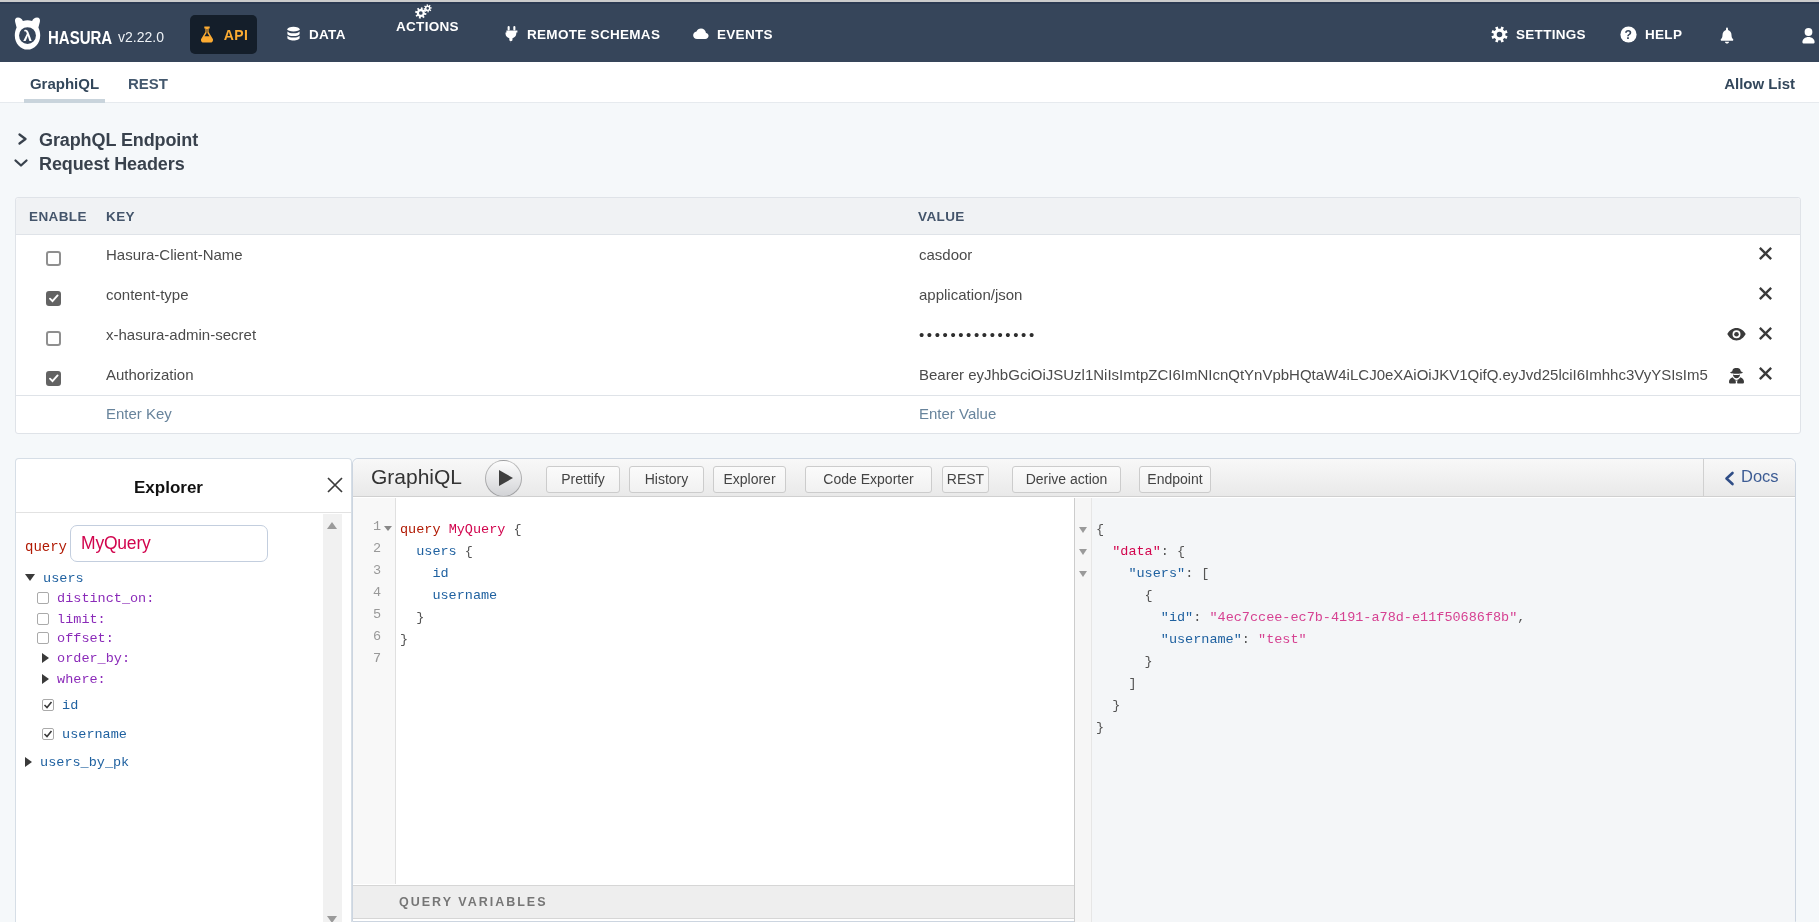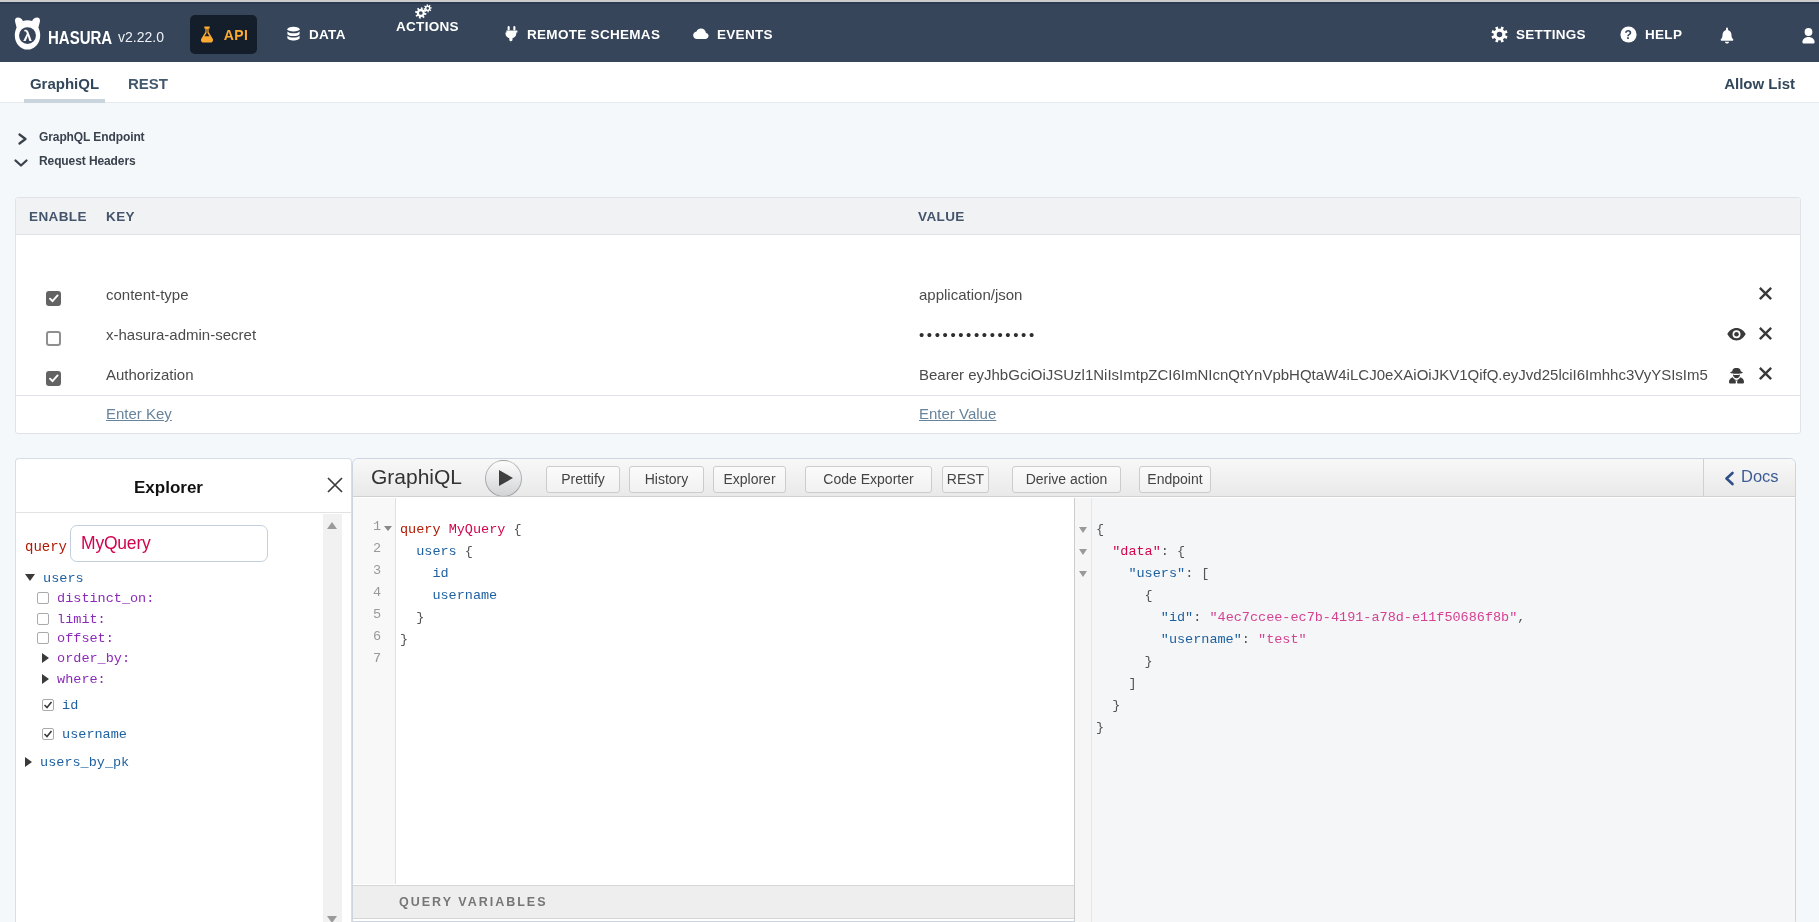--- a/index.html
+++ b/index.html
@@ -19,36 +19,36 @@
 #apibtn svg { margin-right:9px; }
 
 
 #tabrow { position:absolute; left:0; top:62px; width:1819px; height:41px; background:#fff; border-bottom:1px solid #e6eaee; }
 .tab { position:absolute; top:0; height:41px; line-height:44px; font-size:15px; font-weight:bold; }
 #tab1 { left:24px; width:81px; text-align:center; color:#33475b; border-bottom:4px solid #c9d4dc; }
 #tab2 { left:128px; color:#44586e; }
 #allowlist { position:absolute; right:24px; top:0; height:41px; line-height:44px; font-size:15px; font-weight:bold; color:#33475b; }
 
 
-.collap { position:absolute; color:#39424d; font-size:12px; font-weight:bold; letter-spacing:-0.1px;text-align:center; }
+.collap { position:absolute; color:#39424d; font-size:18px; font-weight:bold; letter-spacing:-0.1px;text-align:center; }
 .collap svg { position:absolute; }
 
 
 #htable { position:absolute; left:15px; top:197px; width:1786px; height:237px; background:#fff; border:1px solid #dfe3e8; border-radius:3px; }
 #thead { position:absolute; left:0; top:0; width:100%; height:37px; background:#f0f2f4; border-bottom:1px solid #dfe3e8; border-radius:3px 3px 0 0; }
 .th { position:absolute; top:0; height:37px; line-height:37px; font-size:13.5px; font-weight:bold; color:#44556b; letter-spacing:0.4px; }
 .trow { position:absolute; left:0; width:100%; height:40px; }
 .key { position:absolute; left:90px; top:0; height:40px; line-height:40px; font-size:15px; color:#4b4b4b; }
 .val { position:absolute; left:903px; top:0; height:40px; line-height:40px; font-size:15px; color:#4b4b4b; white-space:nowrap; overflow:hidden; width:790px; }
 .cbx { position:absolute; left:30px; top:16px; width:15px; height:15px; border-radius:3px; }
 .cbx.off { background:#fff; border:2px solid #8f8f8f; }
 .cbx.on { background:#636363; border:2px solid #636363; }
 .rowx { position:absolute; left:1743px; top:12px; }
 .roweye { position:absolute; left:1711px; top:13px; }
-.placeh { color:#68849c !important;text-decoration:underline; }
+.placeh { color:#68849c !important; }
 
 
 #explorer { position:absolute; left:15px; top:458px; width:337px; height:464px; background:#fff; border:1px solid #d6dee6; border-radius:4px 4px 0 0; border-bottom:none; }
 #exphead { position:absolute; left:0; top:0; width:100%; height:54px; border-bottom:1px solid #e2e2e2; }
 #exptitle { position:absolute; left:0; top:19px; width:305px; text-align:center; font-size:17px; font-weight:bold; color:#111; }
 #expclose { position:absolute; left:326px; top:476px; z-index:5; }
 #expscroll { position:absolute; left:307px; top:55px; width:19px; height:408px; background:#f1f1f1; }
 .scrarrow { width:0; height:0; position:absolute; left:4px; }
 #expbody { position:absolute; left:0; top:55px; width:306px; height:408px; overflow:hidden; }
 .qlabel { position:absolute; left:24px; top:80px; font-size:14px; color:#B11A04; font-family:"Liberation Mono",monospace; }
@@ -166,20 +166,28 @@
   <svg style="left:-26px; top:3px;" width="16" height="13" viewBox="0 0 16 13" fill="none" stroke="#39424d" stroke-width="2.3" stroke-linecap="round" stroke-linejoin="round">
       <path d="M2.5 3.5 L8 8.5 L13.5 3.5"></path>
     </svg>
 </div>
 
 <div id="htable">
   <div id="thead">
     <div class="th" style="left:13px;">ENABLE</div>
     <div class="th" style="left:90px;">KEY</div>
     <div class="th" style="left:902px;">VALUE</div>
+  </div>
+  <div class="trow" style="top:37px;">
+    <div class="cbx off"></div>
+    <div class="key">Hasura-Client-Name</div>
+    <div class="val">casdoor</div>
+    <svg class="rowx" width="13" height="13" viewBox="0 0 14 14" fill="#3a3a3a">
+        <path d="M1.8 0 L7 5.2 L12.2 0 L14 1.8 L8.8 7 L14 12.2 L12.2 14 L7 8.8 L1.8 14 L0 12.2 L5.2 7 L0 1.8 Z"></path>
+      </svg>
   </div>
   <div class="trow" style="top:77px;">
     <div class="cbx on">
         <svg width="12" height="12" viewBox="0 0 12 12" style="position:absolute;left:0;top:0;">
           <path d="M2 5.7 L4.5 8.2 L9.6 2.4" stroke="#fff" stroke-width="1.9" fill="none" stroke-linecap="round"></path>
         </svg>
       </div>
     <div class="key">content-type</div>
     <div class="val">application/json</div>
     <svg class="rowx" width="13" height="13" viewBox="0 0 14 14" fill="#3a3a3a">

